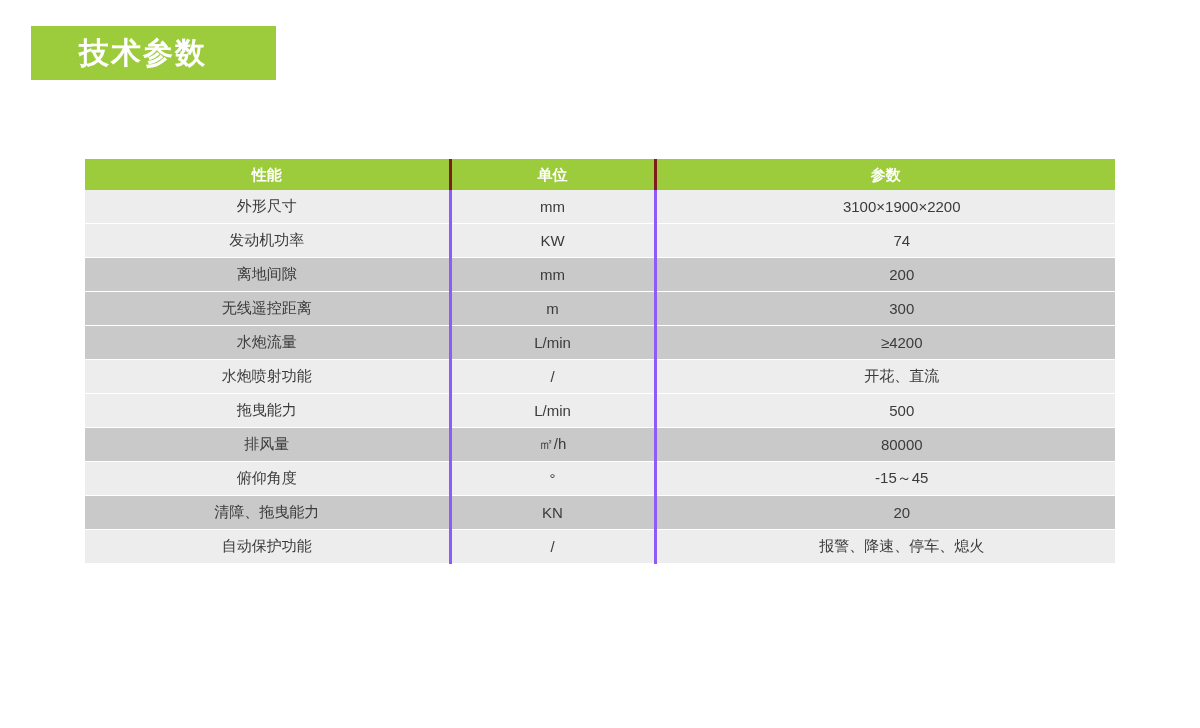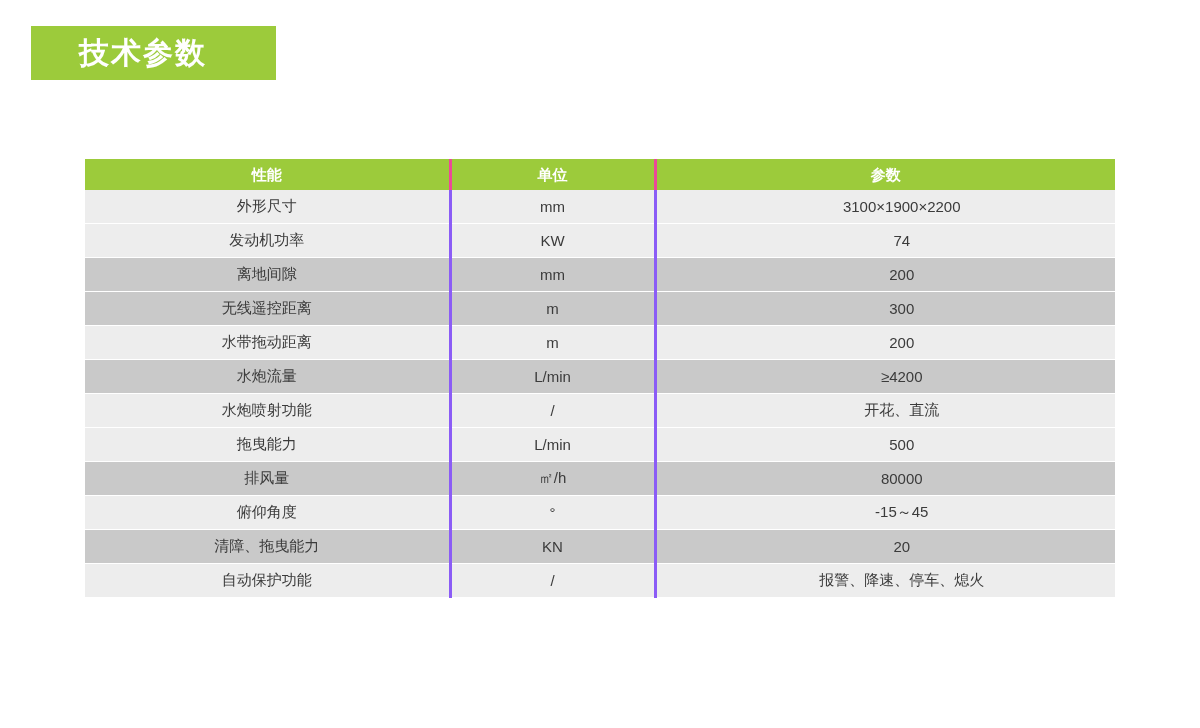--- a/index.html
+++ b/index.html
@@ -52,21 +52,21 @@
 
   .spec-table thead th {
     background: #9ccb3b;
     color: #ffffff;
     font-size: 15px;
     font-weight: bold;
     height: 31px;
     line-height: 31px;
     padding: 0;
     text-align: center;
-    border-right: 3px solid #ec4899;
+    border-right: 3px solid #7f1d1d;
   }
   .spec-table thead th:last-child {
     border-right: none;
   }
   .spec-table tbody td {
     height: 33px;
     font-size: 15px;
     text-align: center;
     padding: 0;
     color: #3b3b3b;
@@ -120,25 +120,20 @@
       <tr class="even">
         <td>离地间隙</td>
         <td>mm</td>
         <td>200</td>
       </tr>
       <tr class="even">
         <td>无线遥控距离</td>
         <td>m</td>
         <td>300</td>
       </tr>
-      <tr class="odd">
-        <td>水带拖动距离</td>
-        <td>m</td>
-        <td>200</td>
-      </tr>
       <tr class="even">
         <td>水炮流量</td>
         <td>L/min</td>
         <td>≥4200</td>
       </tr>
       <tr class="odd">
         <td>水炮喷射功能</td>
         <td>/</td>
         <td>开花、直流</td>
       </tr>

